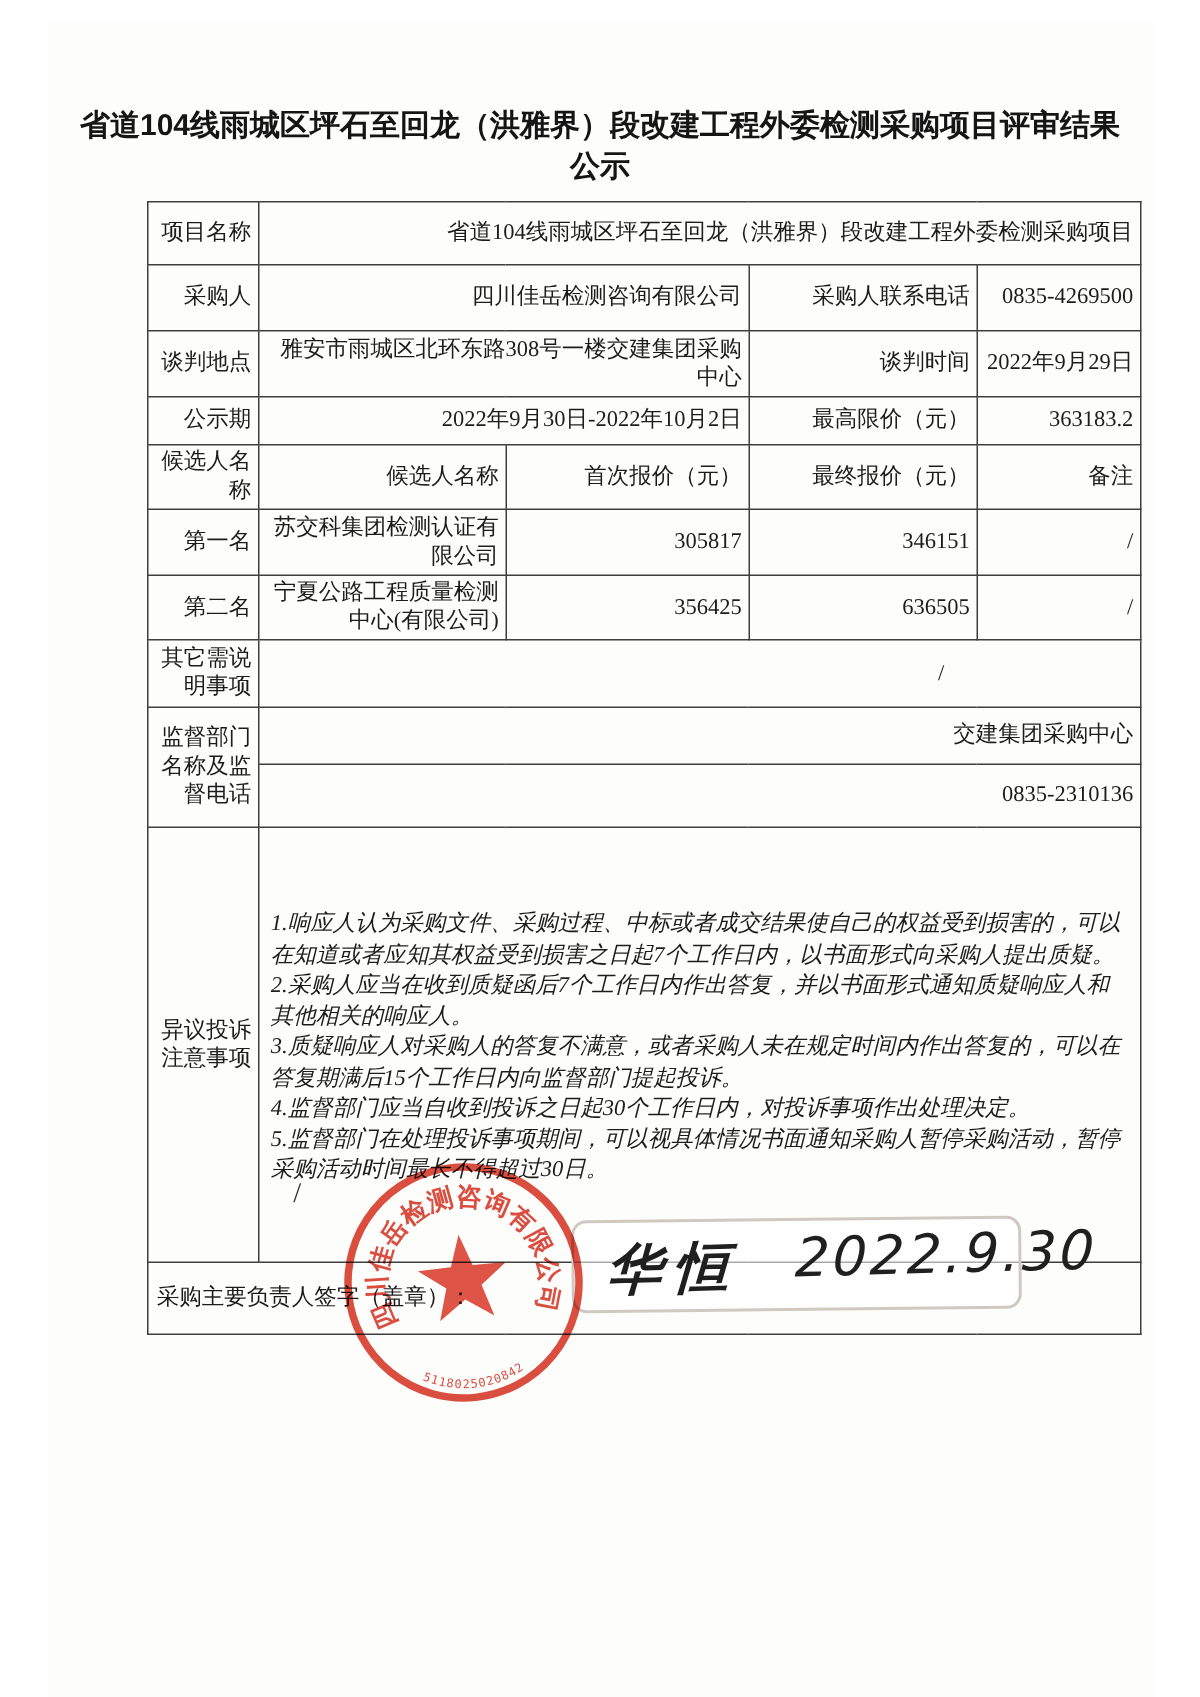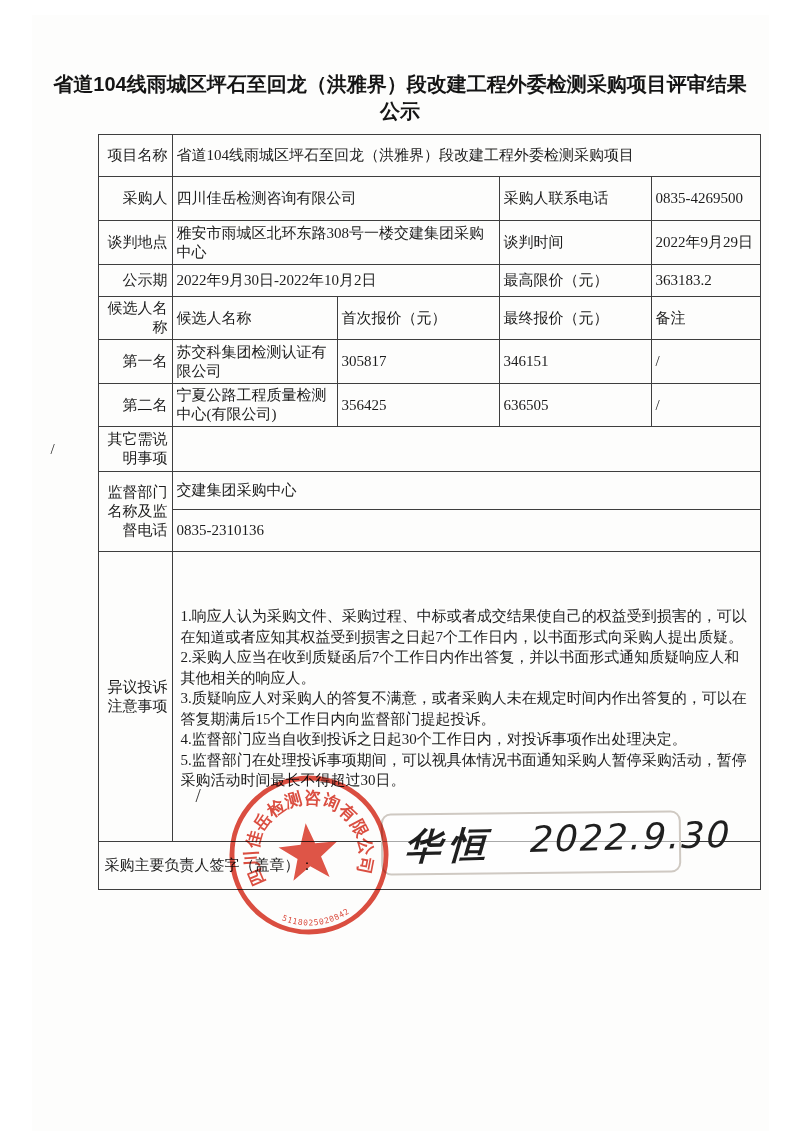--- a/index.html
+++ b/index.html
@@ -17,27 +17,27 @@
   table.doc {
     position:absolute; top:119px; left:66px;
     border-collapse:collapse; table-layout:fixed; width:662px;
   }
   table.doc td {
     border:1.6px solid #3e3e3e; vertical-align:middle;
     font-size:15px; line-height:19px; padding:2px 4px; color:#1c1c1c;
   }
   td.lbl { text-align:right; padding-left:5px; padding-right:2px; }
   td.lbl-c { text-align:right; }
-  td.val { text-align:left; }
+  td.val { text-align:right; }
   tr.r1 td{height:42px;} tr.r2 td{height:44px;} tr.r3 td{height:44px;}
   tr.r4 td{height:32px;} tr.r5 td{height:30px;} tr.r6 td{height:44px;}
   tr.r7 td{height:41px;} tr.r8 td{height:45px;} tr.r9a td{height:38px;}
   tr.r9b td{height:42px;} tr.r10 td{height:290px;} tr.r11 td{height:48px;}
   .shift-left { position:relative; left:-126px; }
-  .complaint-cell { padding:10px 8px 6px 8px !important; }
+  .complaint-cell { padding:10px 8px 6px 8px !important;font-style:italic; }
   .complaint-text div { font-size:15px; line-height:20.5px; text-align:left; }
   .sig-label { display:inline-block; padding-left:2px; }
   .stray-slash { position:absolute; left:164px; top:770px; font-size:19px; color:#333; }
   .paste-strip {
     position:absolute; left:349px; top:797px; width:300px; height:62px;
     border:2px solid #cfc9c2; border-radius:10px; transform:rotate(-0.6deg);
     background:rgba(255,255,255,0.55);
   }
   .handwriting {
     position:absolute; left:372px; top:803px; display:flex; gap:36px;

